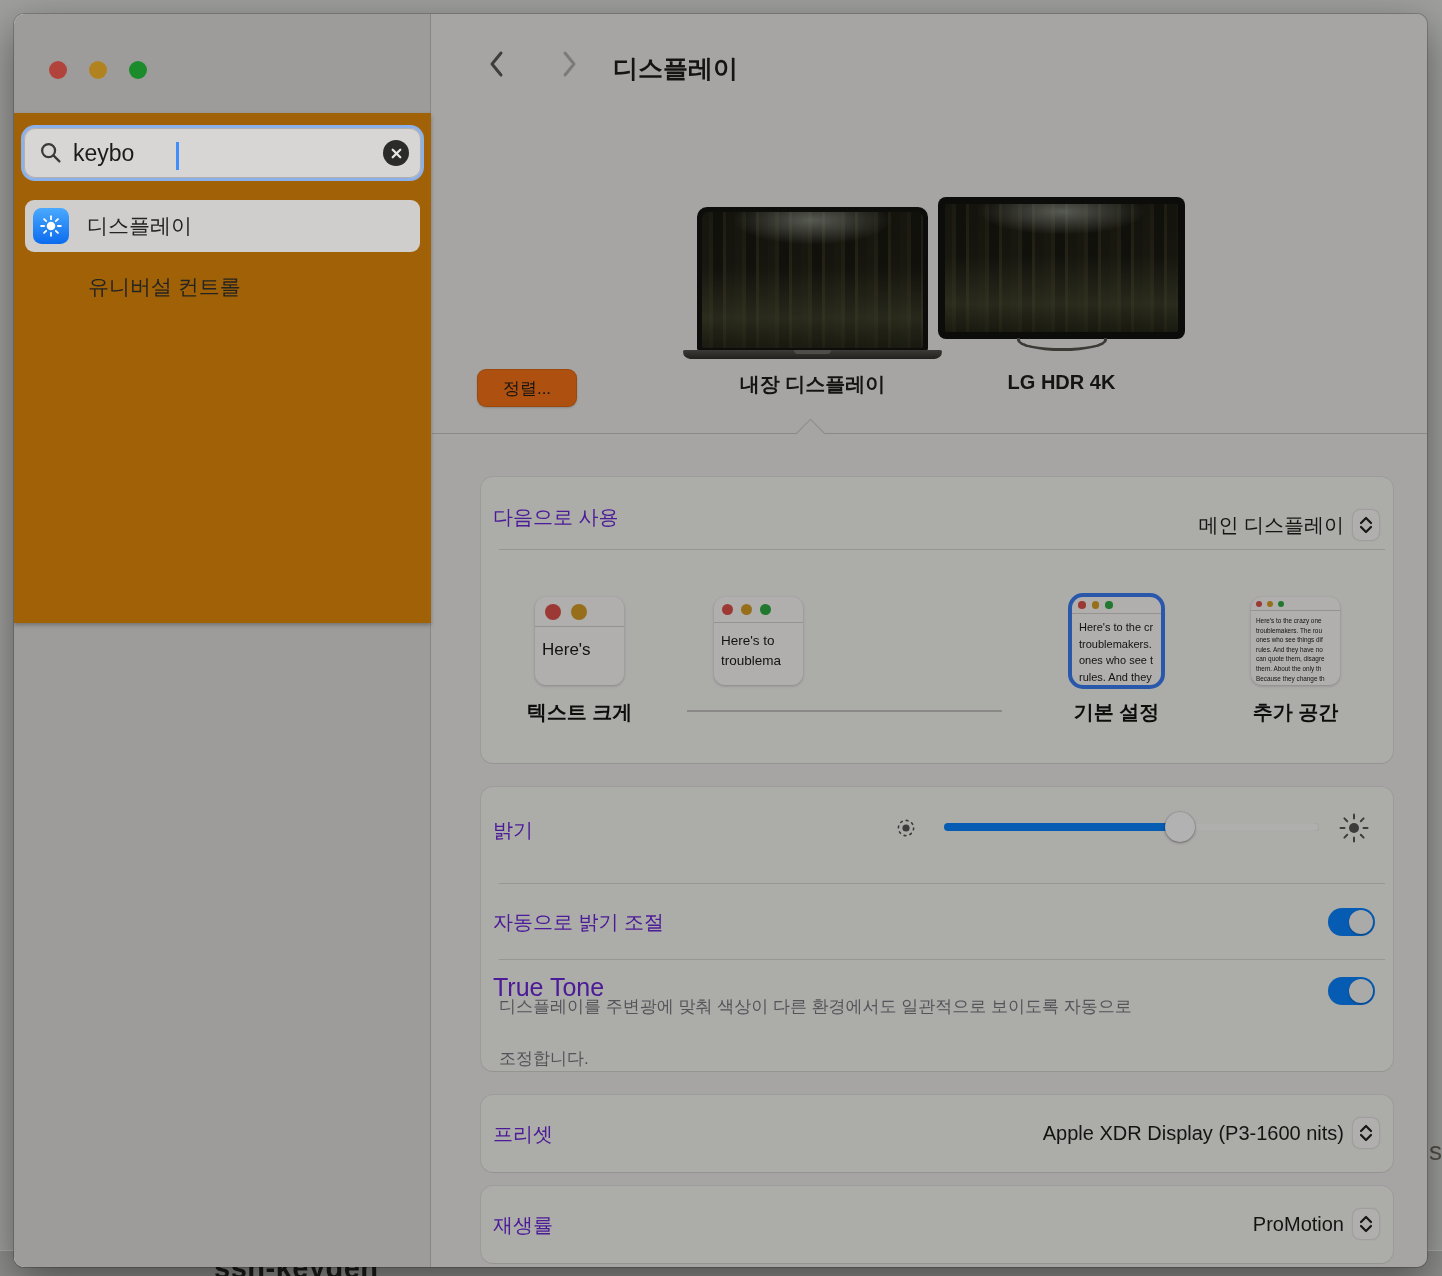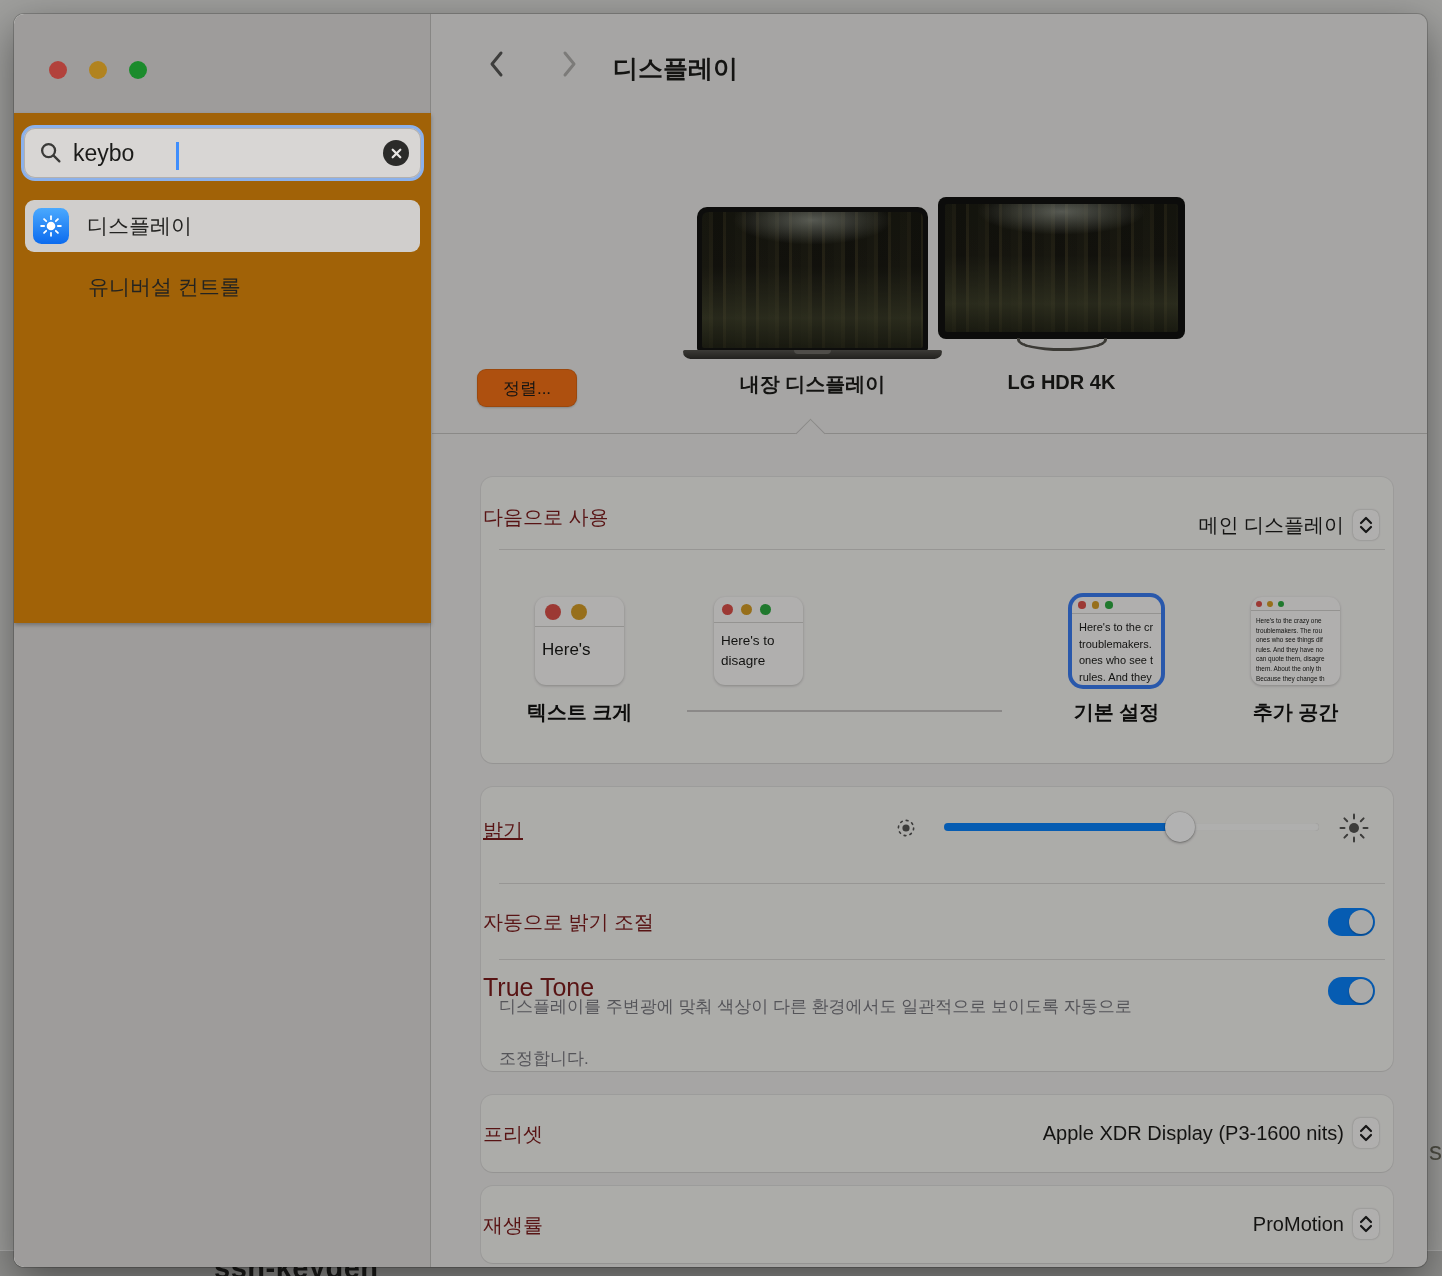--- a/index.html
+++ b/index.html
@@ -74,21 +74,21 @@
   .notch-tri { position:absolute; left:368px; top:409px; width:21px; height:21px; background:#eeedeb;
                border-top:1px solid #c6c4c2; border-left:1px solid #c6c4c2; transform:rotate(45deg); }
 
   
   .card { position:absolute; left:49px; width:912px; background:#f7f6f3; border-radius:12px;
           box-shadow:0 0 0 1px rgba(0,0,0,.055), 0 1px 1px rgba(0,0,0,.05); }
   .card-1 { top:463px; height:286px; }
   .card-2 { top:773px; height:284px; }
   .card-3 { top:1081px; height:77px; }
   .card-4 { top:1172px; height:77px; }
-  .row-label { position:absolute; left:2px; font-size:20px; color:#7f1d1d; }
+  .row-label { position:absolute; left:12px; font-size:20px; color:#6d28d9; }
   .row-divider { position:absolute; left:18px; right:8px; height:1px; background:#d9d7d4; }
   .value-group { position:absolute; right:14px; display:flex; align-items:center; gap:9px; }
   .value-text { font-size:20px; color:#1d1d1b; }
   .stepper { width:26px; height:30px; border-radius:7px; background:#fcfbf9; box-shadow:0 0 2px rgba(0,0,0,.30);
              display:flex; align-items:center; justify-content:center; }
 
   
   .mini { position:absolute; top:120px; width:89px; height:88px; background:#fcfbf9; border-radius:11px;
           box-shadow:0 1px 3px rgba(0,0,0,.22); overflow:hidden; }
   .mini.selected { box-shadow:0 0 0 4px #3b7ef5, 0 1px 3px rgba(0,0,0,.22); }
@@ -197,21 +197,21 @@
           </div>
       </div>
       <div class="mini m2">
         <div class="mini-head">
             <span class="dot r"></span>
             <span class="dot y"></span>
             <span class="dot g"></span>
           </div>
         <div class="mini-body">
           <div>Here's to</div>
-            <div>disagre</div>
+            <div>troublema</div>
         </div>
       </div>
       <div class="mini m4 selected">
         <div class="mini-head">
             <span class="dot r"></span>
             <span class="dot y"></span>
             <span class="dot g"></span>
           </div>
         <div class="mini-body">
           <div>Here's to the cr</div>
@@ -236,21 +236,21 @@
           <div>Because they change th</div>
         </div>
       </div>
       <div class="connect-line"></div>
       <div class="mini-label ml-1">텍스트 크게</div>
       <div class="mini-label ml-4">기본 설정</div>
       <div class="mini-label ml-5">추가 공간</div>
     </div>
 
     <div class="card card-2">
-      <div class="row-label" style="top:30px;text-decoration:underline;">밝기</div>
+      <div class="row-label" style="top:30px;">밝기</div>
       <svg class="sun" style="left:414px; top:30px;" width="22" height="22" viewBox="0 0 22 22">
         <circle cx="11" cy="11" r="3.6" fill="#565654"></circle>
         <g stroke="#565654" stroke-width="1.6" stroke-linecap="round" stroke-dasharray="2.4 20">
           <circle cx="11" cy="11" r="7.6" fill="none" stroke-dasharray="1.8 4.17"></circle>
         </g>
       </svg>
       <div class="slider-track">
         <div class="slider-fill" style="width:236px;"></div>
       </div>
       <div class="slider-knob" style="left:684px;"></div>

